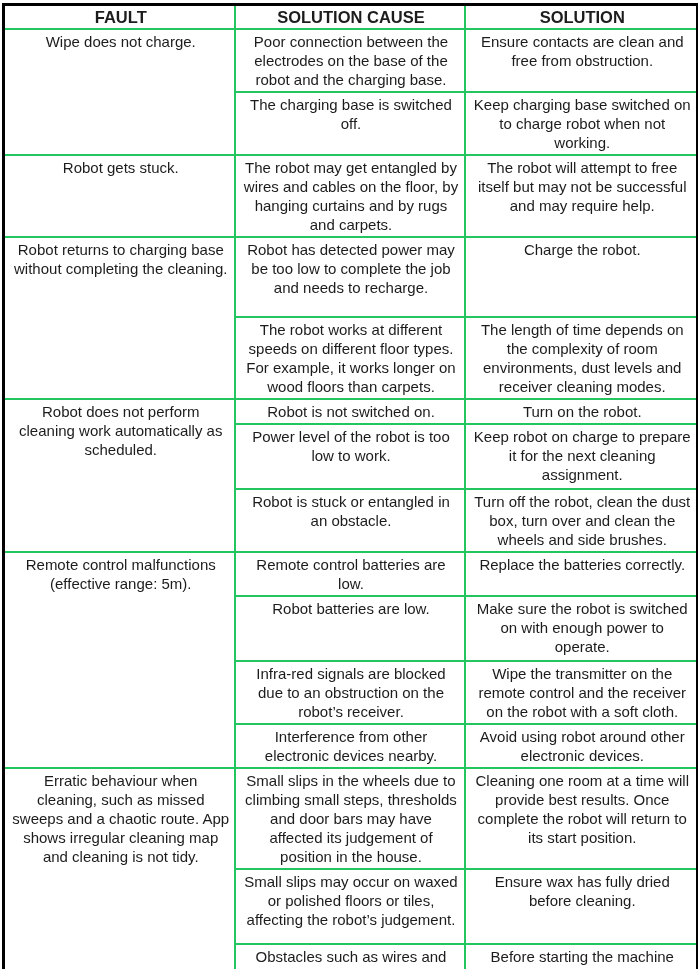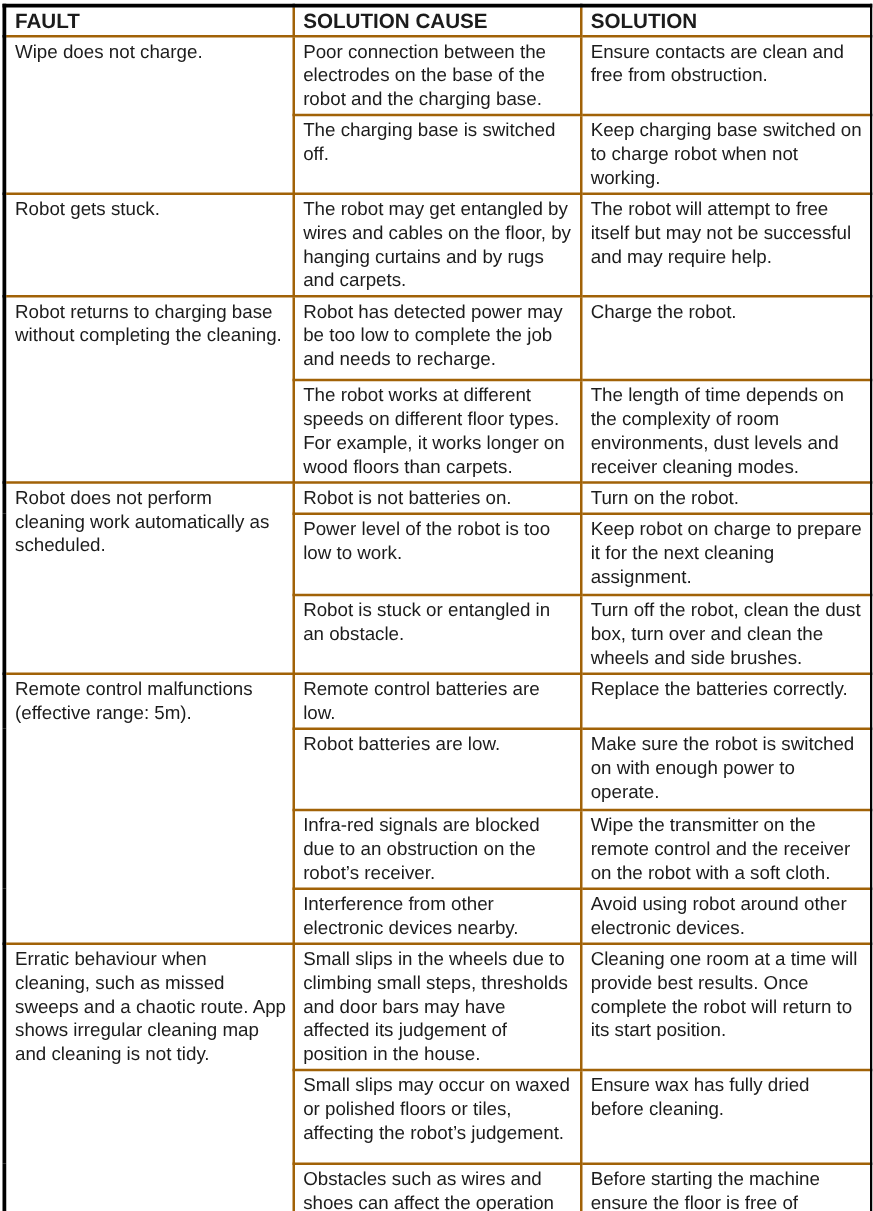--- a/index.html
+++ b/index.html
@@ -16,23 +16,23 @@
   table.troubleshooting {
     border-collapse: collapse;
     table-layout: fixed;
     width: 694px;
     border: 3px solid #000000;
   }
   col.c-fault { width: 231px; }
   col.c-cause { width: 230px; }
   col.c-solution { width: 233px; }
   th, td {
-    border: 2px solid #a16207;
+    border: 2px solid #22c55e;
     vertical-align: top;
-    text-align: left;
+    text-align: center;
     font-weight: normal;
   }
   th {
     font-size: 16.5px;
     line-height: 20px;
     font-weight: bold;
     padding: 1px 4px 1px 7px;
     white-space: nowrap;
   }
   td {
@@ -66,32 +66,32 @@
         </tr>
         <tr style="height: 63px; margin-top: 38px;">
           <td>The charging base is switched off.</td>
           <td>Keep charging base switched on to charge robot when not working.</td>
         </tr>
         <tr style="height: 80px;">
           <td rowspan="1">Robot gets stuck.</td>
           <td>The robot may get entangled by wires and cables on the floor, by hanging curtains and by rugs and carpets.</td>
           <td>The robot will attempt to free itself but may not be successful and may require help.</td>
         </tr>
-        <tr style="height: 67px;">
+        <tr style="height: 80px;">
           <td rowspan="2">Robot returns to charging base without completing the cleaning.</td>
           <td>Robot has detected power may be too low to complete the job and needs to recharge.</td>
           <td>Charge the robot.</td>
         </tr>
         <tr style="height: 78px;">
           <td>The robot works at different speeds on different floor types. For example, it works longer on wood floors than carpets.</td>
           <td>The length of time depends on the complexity of room environments, dust levels and receiver cleaning modes.</td>
         </tr>
         <tr style="height: 23px;">
           <td rowspan="3">Robot does not perform cleaning work automatically as scheduled.</td>
-          <td>Robot is not batteries on.</td>
+          <td>Robot is not switched on.</td>
           <td>Turn on the robot.</td>
         </tr>
         <tr style="height: 65px;">
           <td>Power level of the robot is too low to work.</td>
           <td>Keep robot on charge to prepare it for the next cleaning assignment.</td>
         </tr>
         <tr style="height: 62px;">
           <td>Robot is stuck or entangled in an obstacle.</td>
           <td>Turn off the robot, clean the dust box, turn over and clean the wheels and side brushes.</td>
         </tr>

